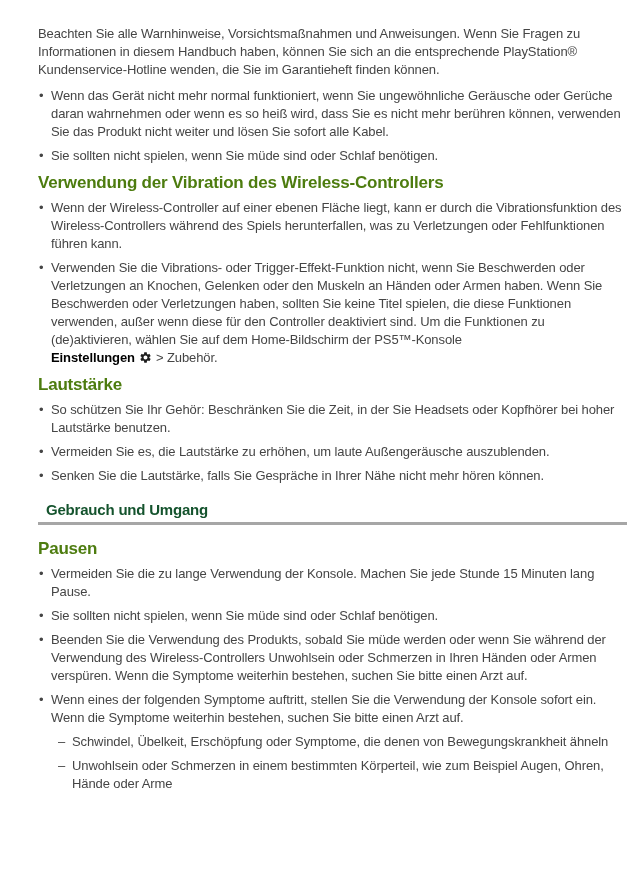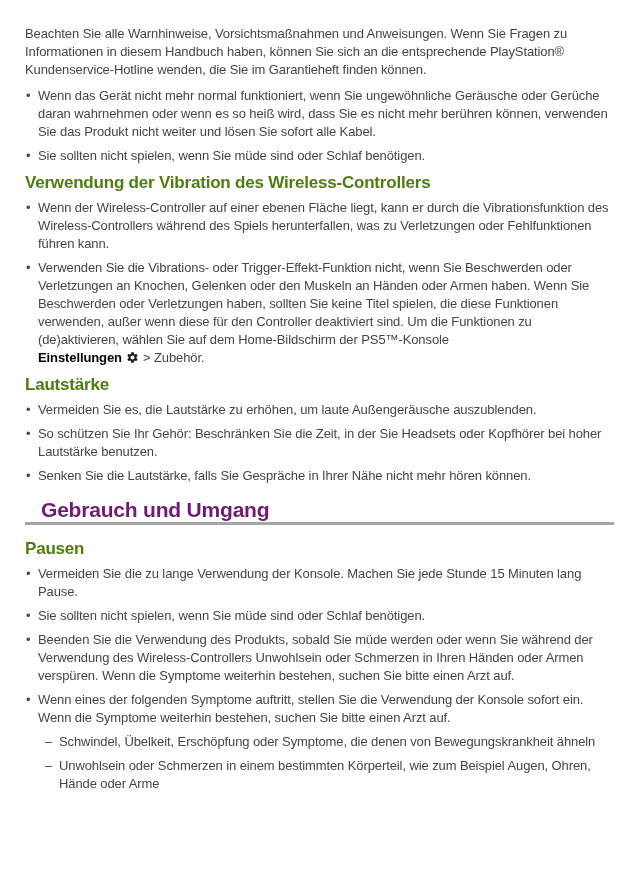--- a/index.html
+++ b/index.html
@@ -5,21 +5,21 @@
   * { margin: 0; padding: 0; box-sizing: border-box; }
   html, body { background: #ffffff; }
   body {
     width: 634px; height: 883px;
     font-family: "Liberation Sans", "DejaVu Sans", sans-serif;
     overflow: hidden;
   }
   .page {
     width: 528px; height: 883px;
     background: #ffffff;
-    padding: 25px 22px 0 25px;
+    padding: 25px 22px 0 38px;
   }
   .content { width: 589px; }
 
   p.body, li {
     font-size: 13px;
     line-height: 18px;
     color: #454545;
     letter-spacing: -0.1px;
   }
   p.body { margin: 0 0 8px 0; }
@@ -36,26 +36,26 @@
 
   h2.sub-heading {
     font-size: 17px;
     line-height: 21px;
     font-weight: 700;
     color: #4d7c0f;
     letter-spacing: -0.2px;
     margin: 7px 0 6px 0;
   }
   h1.section-heading {
-    font-size: 21px;
+    font-size: 15px;
     line-height: 19px;
     font-weight: 700;
-    color: #701a75;
+    color: #14532d;
     letter-spacing: -0.2px;
-    margin: 15px 0 0 16px;
+    margin: 15px 0 0 8px;
   }
   .divider {
     height: 3px;
     border: none;
     background: #a6a6a6;
     margin: 3px 0 13px 0;
     width: 100%;
   }
   .settings-line {
     margin-top: 0;
@@ -94,22 +94,22 @@
           <span class="settings-label">Einstellungen</span><svg class="gear-icon-svg" viewBox="0 0 24 24" xmlns="http://www.w3.org/2000/svg">
               <path d="M19.14,12.94c0.04-0.3,0.06-0.61,0.06-0.94c0-0.32-0.02-0.64-0.07-0.94l2.03-1.58c0.18-0.14,0.23-0.41,0.12-0.61 l-1.92-3.32c-0.12-0.22-0.37-0.29-0.59-0.22l-2.39,0.96c-0.5-0.38-1.03-0.7-1.62-0.94L14.4,2.81c-0.04-0.24-0.24-0.41-0.48-0.41 h-3.84c-0.24,0-0.43,0.17-0.47,0.41L9.25,5.35C8.66,5.59,8.12,5.92,7.63,6.29L5.24,5.33c-0.22-0.08-0.47,0-0.59,0.22L2.74,8.87 C2.62,9.08,2.66,9.34,2.86,9.48l2.03,1.58C4.84,11.36,4.8,11.69,4.8,12s0.02,0.64,0.07,0.94l-2.03,1.58 c-0.18,0.14-0.23,0.41-0.12,0.61l1.92,3.32c0.12,0.22,0.37,0.29,0.59,0.22l2.39-0.96c0.5,0.38,1.03,0.7,1.62,0.94l0.36,2.54 c0.05,0.24,0.24,0.41,0.48,0.41h3.84c0.24,0,0.44-0.17,0.47-0.41l0.36-2.54c0.59-0.24,1.13-0.56,1.62-0.94l2.39,0.96 c0.22,0.08,0.47,0,0.59-0.22l1.92-3.32c0.12-0.22,0.07-0.47-0.12-0.61L19.14,12.94z M12,15.6c-1.98,0-3.6-1.62-3.6-3.6 s1.62-3.6,3.6-3.6s3.6,1.62,3.6,3.6S13.98,15.6,12,15.6z"></path>
             </svg><span>&gt; Zubehör.</span>
         </div>
       </li>
     </ul>
 
 
     <h2 class="sub-heading">Lautstärke</h2>
     <ul>
+      <li>So schützen Sie Ihr Gehör: Beschränken Sie die Zeit, in der Sie Headsets oder Kopfhörer bei hoher Lautstärke benutzen.</li>
       <li>Vermeiden Sie es, die Lautstärke zu erhöhen, um laute Außengeräusche auszublenden.</li>
-      <li>So schützen Sie Ihr Gehör: Beschränken Sie die Zeit, in der Sie Headsets oder Kopfhörer bei hoher Lautstärke benutzen.</li>
       <li>Senken Sie die Lautstärke, falls Sie Gespräche in Ihrer Nähe nicht mehr hören können.</li>
     </ul>
 
     <h1 class="section-heading">Gebrauch und Umgang</h1>
     <hr class="divider">
 
     <h2 class="sub-heading">Pausen</h2>
     <ul>
       <li>Vermeiden Sie die zu lange Verwendung der Konsole. Machen Sie jede Stunde 15 Minuten lang Pause.</li>
       <li>Sie sollten nicht spielen, wenn Sie müde sind oder Schlaf benötigen.</li>

